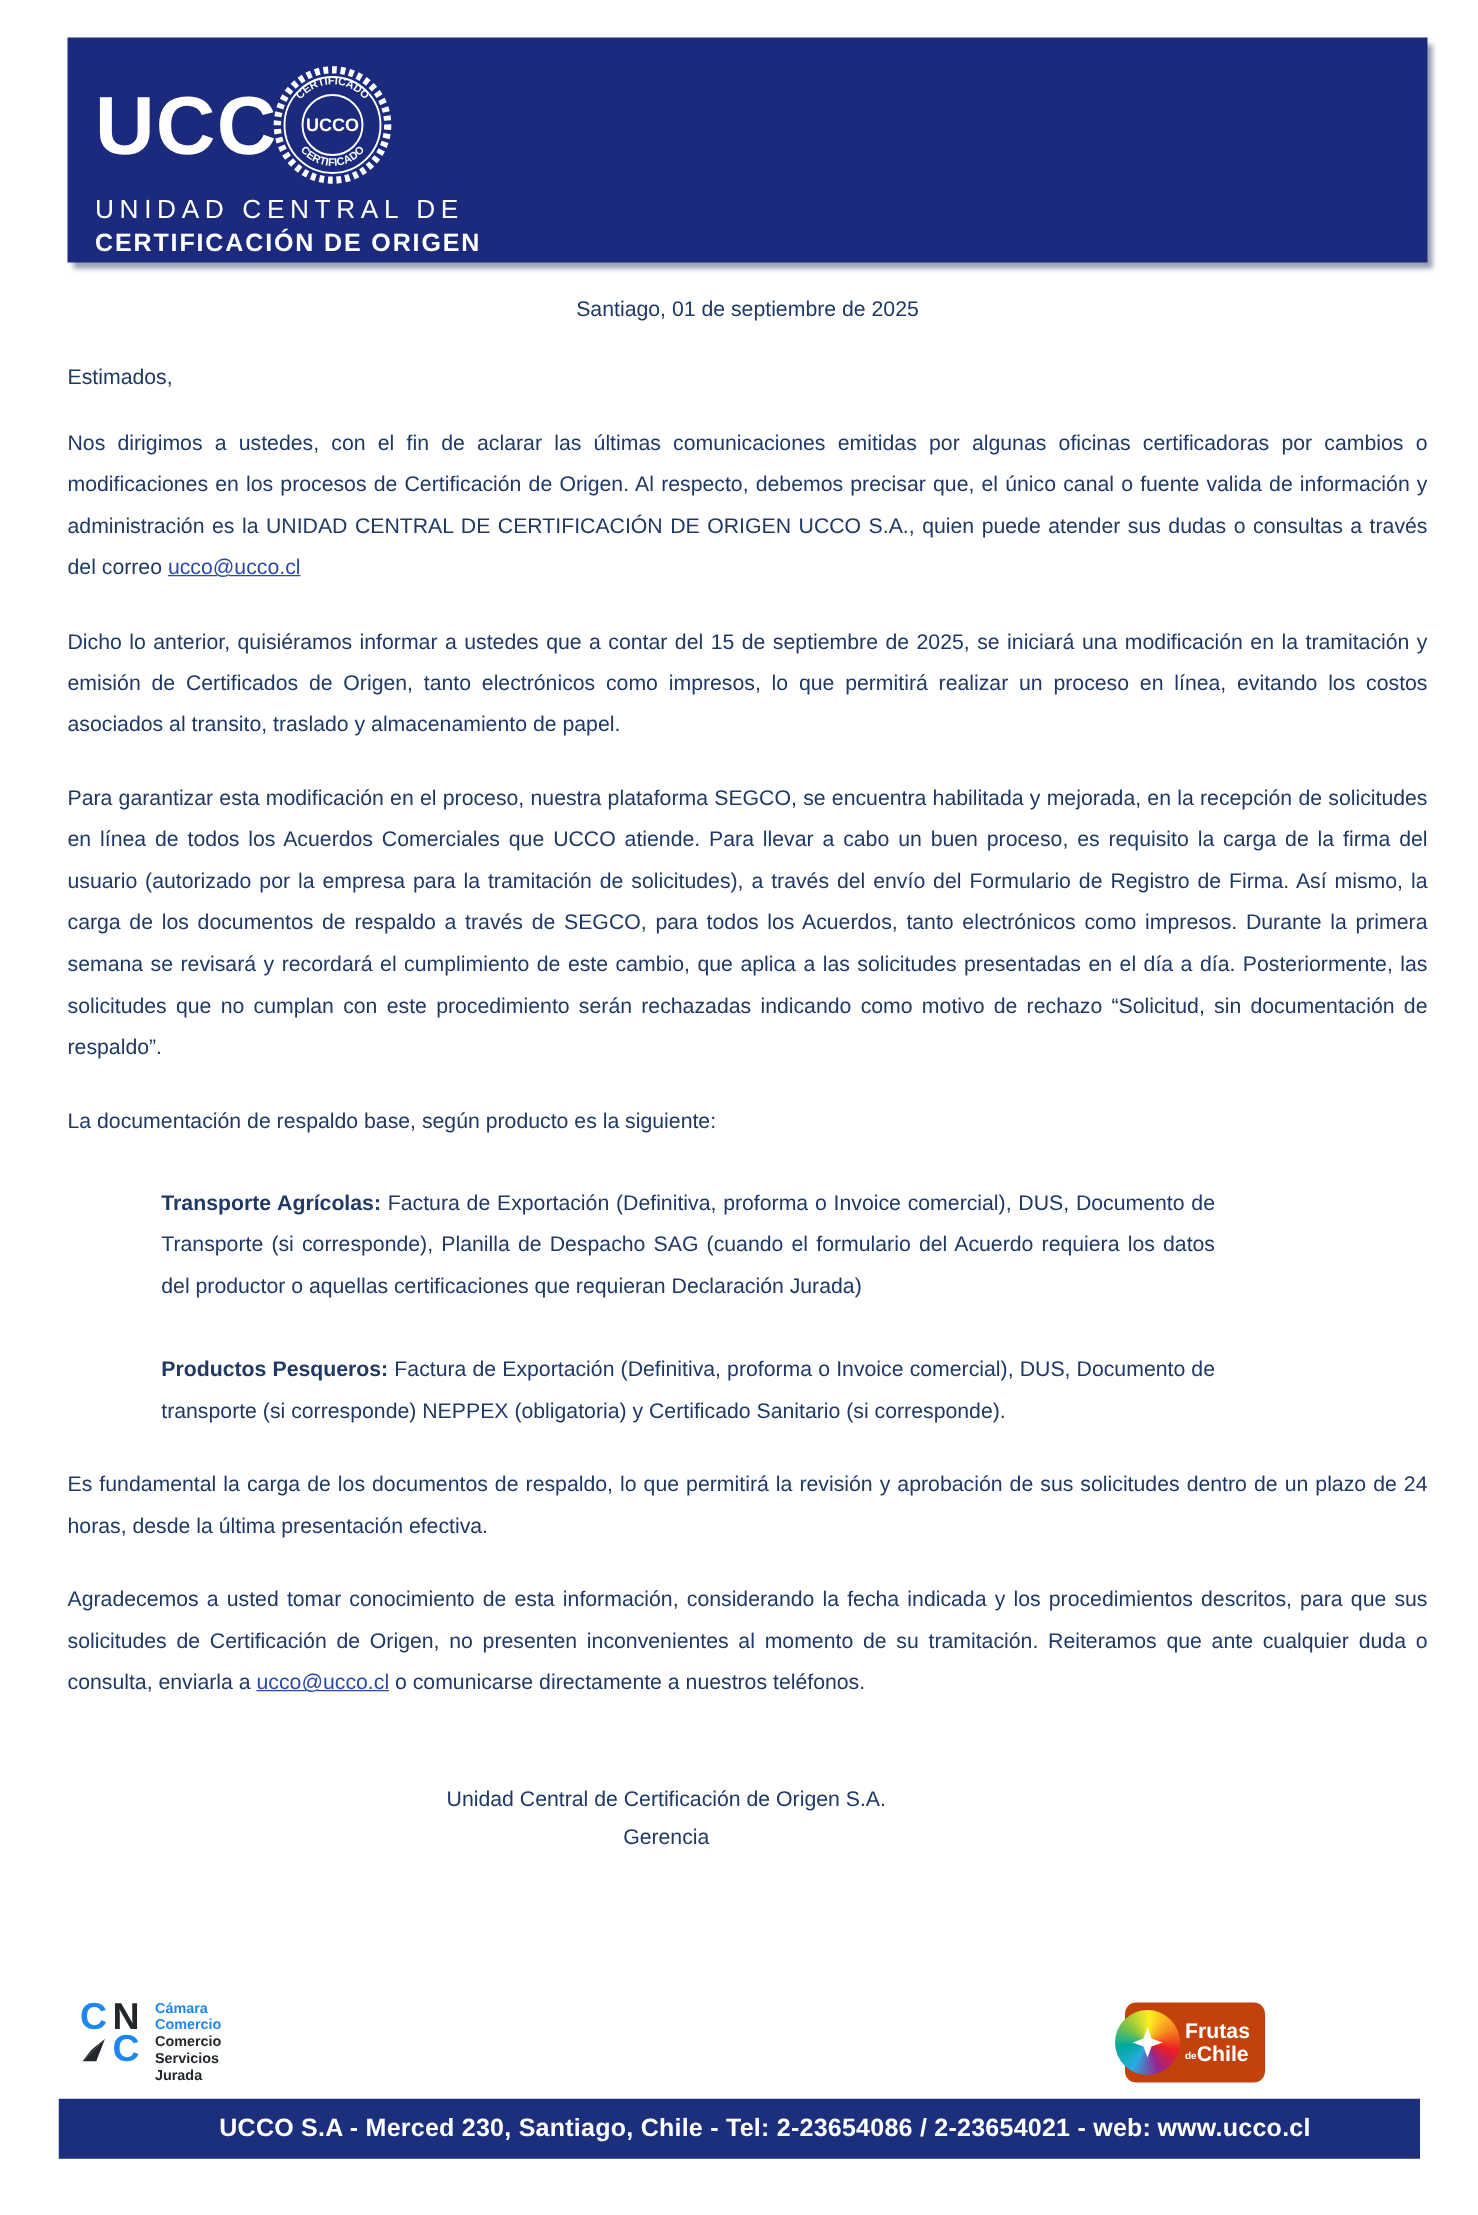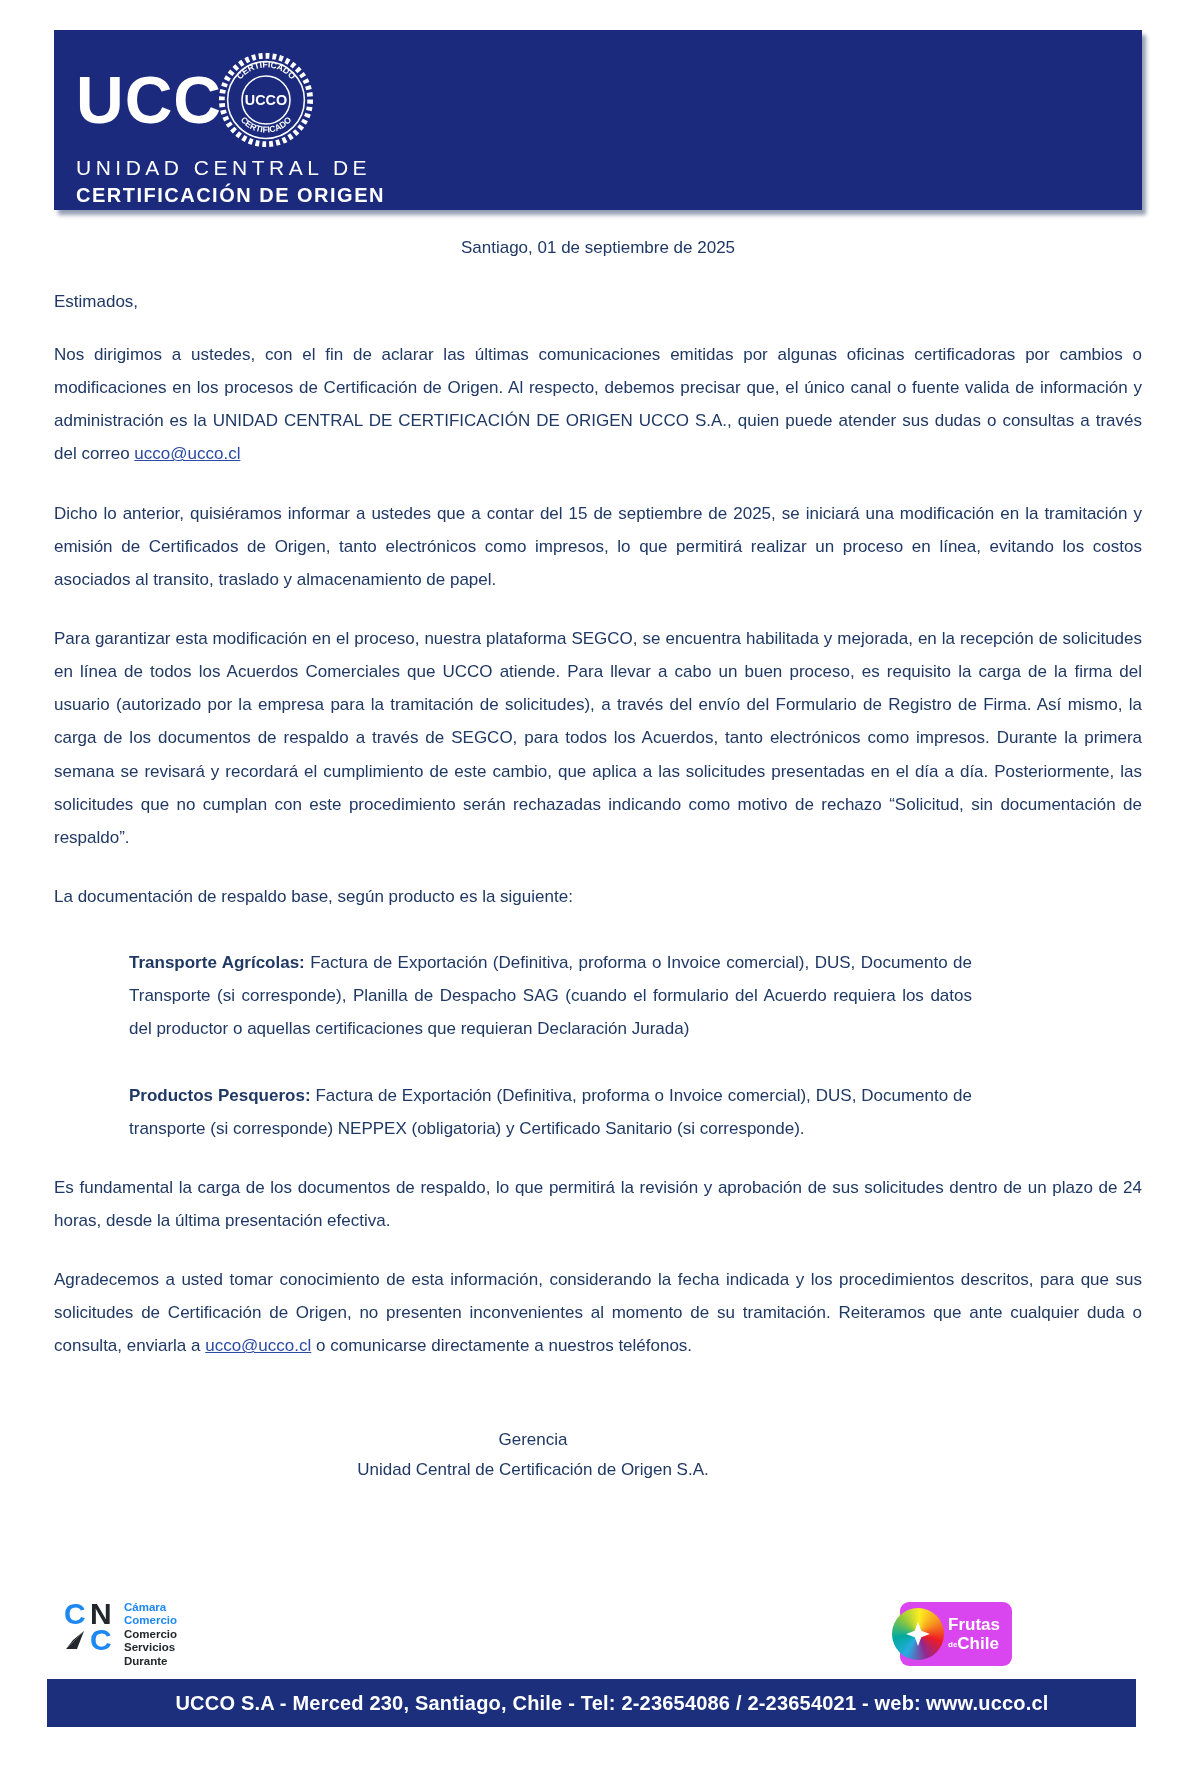--- a/index.html
+++ b/index.html
@@ -50,21 +50,21 @@
     font-weight:bold;font-size:30px;}
   .cnc-c1{color:#1E88F2;}
   .cnc-n{color:#23272B;}
   .cnc-arrow{width:24px;height:24px;display:block;}
   .cnc-c2{color:#1E88F2;}
   .cnc-lines{margin-left:8px;font-size:11.5px;font-weight:bold;line-height:13.5px;}
   .cnc-blue{color:#1E88F2;}
   .cnc-dark{color:#23272B;}
 
   .frutas{
-    width:112px;height:64px;background:#d946ef;border-radius:9px;
+    width:112px;height:64px;background:#c2410c;border-radius:9px;
     margin-right:130px;position:relative;display:flex;align-items:center;
   }
   .pinwheel{
     position:absolute;left:-8px;top:6px;width:52px;height:52px;border-radius:50%;
     background:conic-gradient(from 210deg,#29ABE2,#00A99D,#8CC63F,#FCEE21,#F7931E,#ED1C24,#93278F,#29ABE2);
     display:flex;align-items:center;justify-content:center;
   }
   .bird{width:26px;height:26px;}
   .frutas-text{margin-left:48px;color:#fff;line-height:1;}
   .frutas-line1{font-size:17px;font-weight:bold;}
@@ -125,43 +125,43 @@
   <div class="products">
     <p class="product"><span class="lead">Transporte Agrícolas:</span><span> Factura de Exportación (Definitiva, proforma o Invoice comercial), DUS, Documento de Transporte (si corresponde), Planilla de Despacho SAG (cuando el formulario del Acuerdo requiera los datos del productor o aquellas certificaciones que requieran Declaración Jurada)</span></p>
     <p class="product" style="margin-bottom:0;"><span class="lead">Productos Pesqueros:</span><span> Factura de Exportación (Definitiva, proforma o Invoice comercial), DUS, Documento de transporte (si corresponde) NEPPEX (obligatoria) y Certificado Sanitario (si corresponde).</span></p>
   </div>
 
   <p class="body-par">Es fundamental la carga de los documentos de respaldo, lo que permitirá la revisión y aprobación de sus solicitudes dentro de un plazo de 24 horas, desde la última presentación efectiva.</p>
 
   <p class="body-par"><span>Agradecemos a usted tomar conocimiento de esta información, considerando la fecha indicada y los procedimientos descritos, para que sus solicitudes de Certificación de Origen, no presenten inconvenientes al momento de su tramitación. Reiteramos que ante cualquier duda o consulta, enviarla a </span><a class="mail" href="#">ucco@ucco.cl</a><span> o comunicarse directamente a nuestros teléfonos.</span></p>
 
   <div class="signature">
+    <div>Unidad Central de Certificación de Origen S.A.</div>
     <div>Gerencia</div>
-    <div>Unidad Central de Certificación de Origen S.A.</div>
   </div>
 
 </div>
 
 <div class="logos-row">
   <div class="cnc">
     <div class="cnc-letters">
       <span class="cnc-c1">C</span>
       <span class="cnc-n">N</span>
       <svg class="cnc-arrow" viewBox="0 0 24 24">
         <polygon points="2,22 20,4 13,22" fill="#23272B"></polygon>
         <polygon points="2,22 20,4 9,13" fill="#23272B"></polygon>
       </svg>
       <span class="cnc-c2">C</span>
     </div>
     <div class="cnc-lines">
       <div class="cnc-blue">Cámara</div>
       <div class="cnc-blue">Comercio</div>
       <div class="cnc-dark">Comercio</div>
       <div class="cnc-dark">Servicios</div>
-      <div class="cnc-dark">Durante</div>
+      <div class="cnc-dark">Jurada</div>
     </div>
   </div>
 
   <div class="frutas">
     <div class="pinwheel">
       <svg class="bird" viewBox="0 0 24 24">
         <path d="M12 1 L15 9 L23 12 L15 15 L12 23 L9 15 L1 12 L9 9 Z" fill="#ffffff"></path>
       </svg>
     </div>
     <div class="frutas-text">

